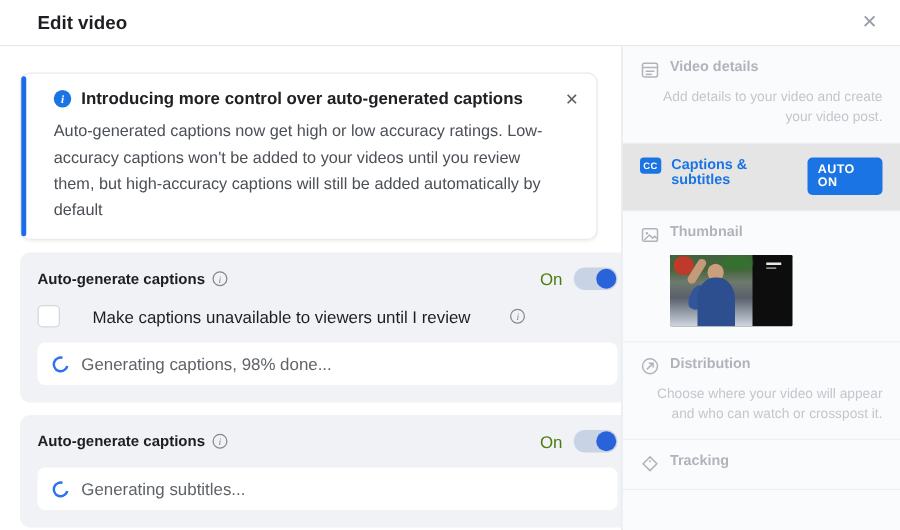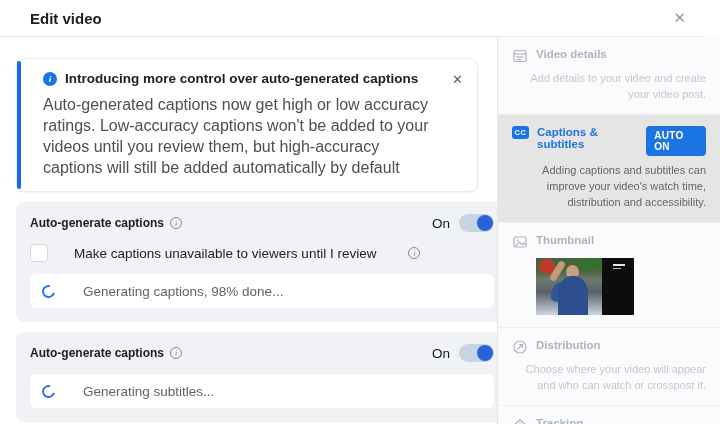--- a/index.html
+++ b/index.html
@@ -4,21 +4,21 @@
 <style>
   * { margin:0; padding:0; box-sizing:border-box; }
   html,body { width:720px; height:424px; overflow:hidden; }
   body {
     font-family:"Liberation Sans", sans-serif;
     background:#ffffff; color:#1c1e21; position:relative;
   }
 
   
   .header {
-    position:absolute; top:0; left:0; right:16px; height:37px;
+    position:absolute; top:0; left:0; right:0; height:37px;
     background:#fff; border-bottom:1px solid #e7e9ec; z-index:5;
     display:flex; align-items:center;
   }
   .header-title { font-size:15px; font-weight:bold; color:#1c1e21; margin-left:30px; }
   .header-close {
     position:absolute; right:18px; top:9px; font-size:15px; color:#979ca6;
     cursor:pointer; line-height:18px;
   }
 
   
@@ -42,52 +42,52 @@
   .info-filled {
     width:14px; height:14px; border-radius:50%; background:#1b74e4; color:#fff;
     font-size:9px; font-weight:bold; font-style:italic; flex:0 0 14px;
     display:flex; align-items:center; justify-content:center; font-family:"Liberation Serif",serif;
   }
   .banner-title { font-size:13.5px; font-weight:bold; color:#202124; }
   .banner-close {
     position:absolute; right:14px; top:13px; font-size:13px; color:#5f6368; cursor:pointer;
   }
   .banner-body {
-    margin-top:8px; font-size:16px; line-height:21px; color:#4b4f56; max-width:436px;
+    margin-top:8px; font-size:13px; line-height:21px; color:#4b4f56; max-width:436px;
   }
 
   
   .card {
     margin:10px 16px 0 16px; width:492px; background:#f0f2f5; border-radius:8px;
     padding:12px 14px 14px 14px;
   }
   .card-row1 { display:flex; align-items:center; }
   .card-label { font-size:12px; font-weight:bold; color:#1c1e21; }
   .info-outline {
     width:12px; height:12px; border-radius:50%; border:1px solid #84888f; color:#84888f;
     font-size:8px; font-style:italic; font-family:"Liberation Serif",serif;
     display:inline-flex; align-items:center; justify-content:center; margin-left:6px;
   }
   .row1-right { margin-left:auto; display:flex; align-items:center; gap:9px; }
-  .toggle-state { font-size:13.5px; color:#0f172a; }
+  .toggle-state { font-size:13.5px; color:#4d7c0f; }
   .toggle {
     width:35px; height:18px; border-radius:10px; background:#c9d3e6; position:relative; cursor:pointer;
   }
   .toggle .knob {
     position:absolute; right:1px; top:1px; width:16px; height:16px; border-radius:50%;
     background:#2a62d9;
   }
   .check-row { display:flex; align-items:center; gap:26px; margin-top:12px; }
   .checkbox {
     width:18px; height:18px; background:#fff; border:1px solid #d4d7dc; border-radius:4px; cursor:pointer;
   }
   .check-label { font-size:13.5px; color:#1c1e21; }
   .progress-box {
     margin-top:12px; background:#fff; border-radius:6px; height:34px;
-    display:flex; align-items:center; gap:28px; padding:0 12px;
+    display:flex; align-items:center; gap:10px; padding:0 12px;
   }
   .spinner {
     width:13px; height:13px; border-radius:50%;
     border:2px solid #2e71f0; border-right-color:transparent;
     transform:rotate(-30deg); flex:0 0 13px;
   }
   .progress-text { font-size:13.5px; color:#5f6368; }
 
   
   .sidebar {
@@ -208,21 +208,20 @@
     </div>
     <div class="side-desc">Add details to your video and create your video post.</div>
   </div>
 
   <div class="side-section active">
     <div class="side-title-row">
       <span class="cc-icon">CC</span>
       <span class="side-title">Captions &amp; subtitles</span>
       <span class="auto-badge">AUTO ON</span>
     </div>
-    <div class="side-desc">Adding captions and subtitles can improve your video's watch time, distribution and accessibility.</div>
   </div>
 
   <div class="side-section">
     <div class="side-title-row">
       <span class="side-icon">
         <svg width="16" height="16" viewBox="0 0 16 16" fill="none" stroke="#b0b4ba" stroke-width="1.2">
           <rect x="2" y="3" width="12" height="10" rx="1.5"></rect>
           <circle cx="5.5" cy="6.5" r="1" fill="#b0b4ba" stroke="none"></circle>
           <path d="M3.5 12 L7.5 8 L10 10.5 L11.8 9 L13.5 10.8"></path>
         </svg>

